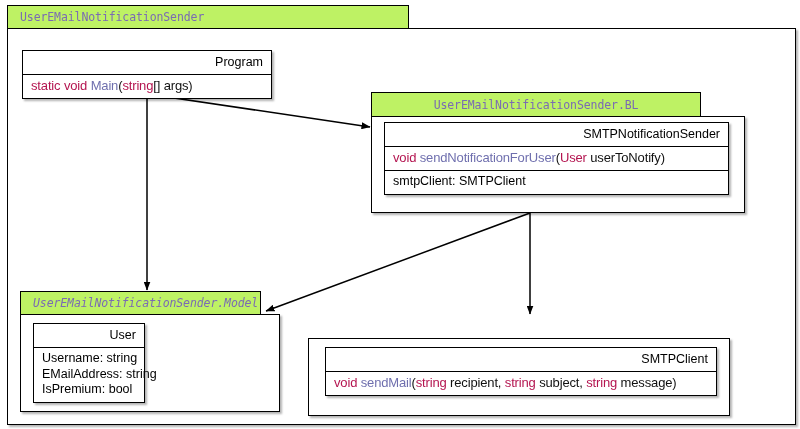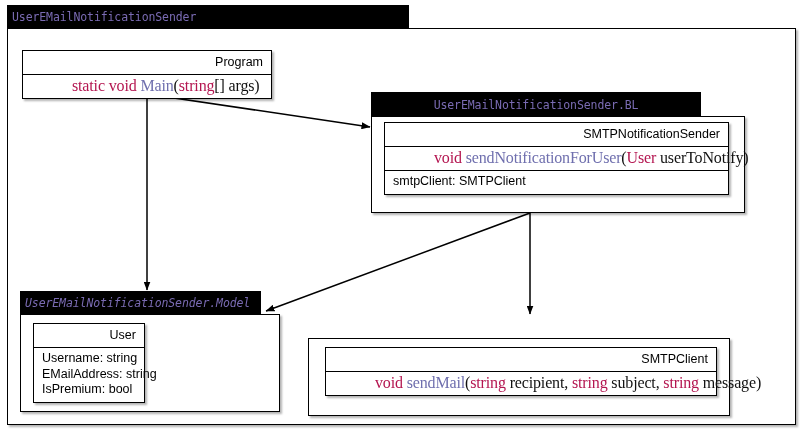--- a/index.html
+++ b/index.html
@@ -22,24 +22,24 @@
   }
 
   
   .pkg {
     position: absolute;
   }
   .pkg-tab {
     position: absolute;
     left: 0; top: 0;
     border: 1.4px solid #000;
-    background: #000000;
+    background: #bef264;
     display: flex;
     align-items: center;
-    padding: 0 4px;
+    padding: 0 12px;
     z-index: 3;
   }
   .pkg-body {
     position: absolute;
     left: 0;
     border: 1.4px solid #000;
     background: #fff;
     box-shadow: 2px 2px 2px rgba(0,0,0,0.30);
     z-index: 2;
   }
@@ -70,25 +70,24 @@
   }
   .cls-section {
     padding: 3px 8px 4px;
     font-size: 12.5px;
     line-height: 15.5px;
     color: #000;
     white-space: nowrap;
   }
   .cls-section + .cls-section { border-top: 1.4px solid #000; }
   .mono {
-    font-family: Liberation Serif, serif;
-    font-size: 16px;
+    font-family: Liberation Sans, sans-serif;
+    font-size: 13px;
     letter-spacing: -0.15px;
     line-height: 16px;
-    margin-left: 41px;
   }
   .kw   { color: #b41550; }
   .meth { color: #6f6fae; }
   .plain{ color: #111; }
   .attr-line { font-size: 12.5px; line-height: 15.5px; color: #000; }
 
   svg.edges {
     position: absolute;
     left: 0; top: 0;
     width: 800px; height: 429px;

